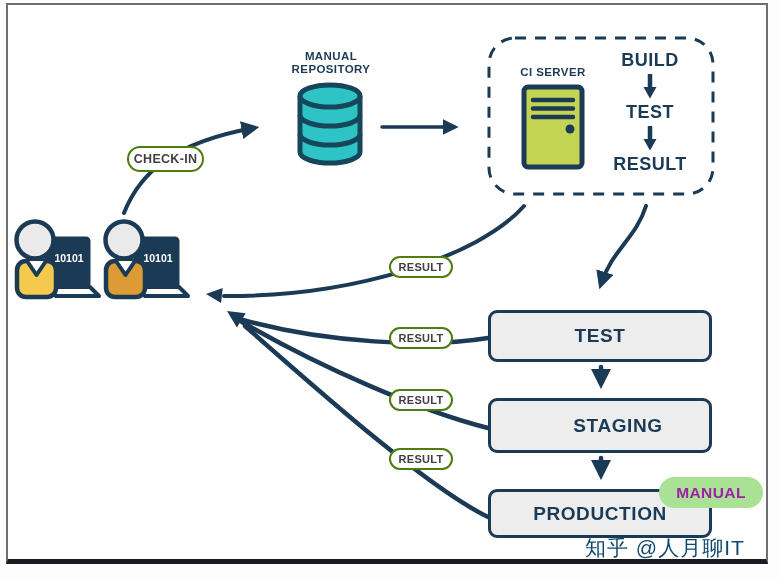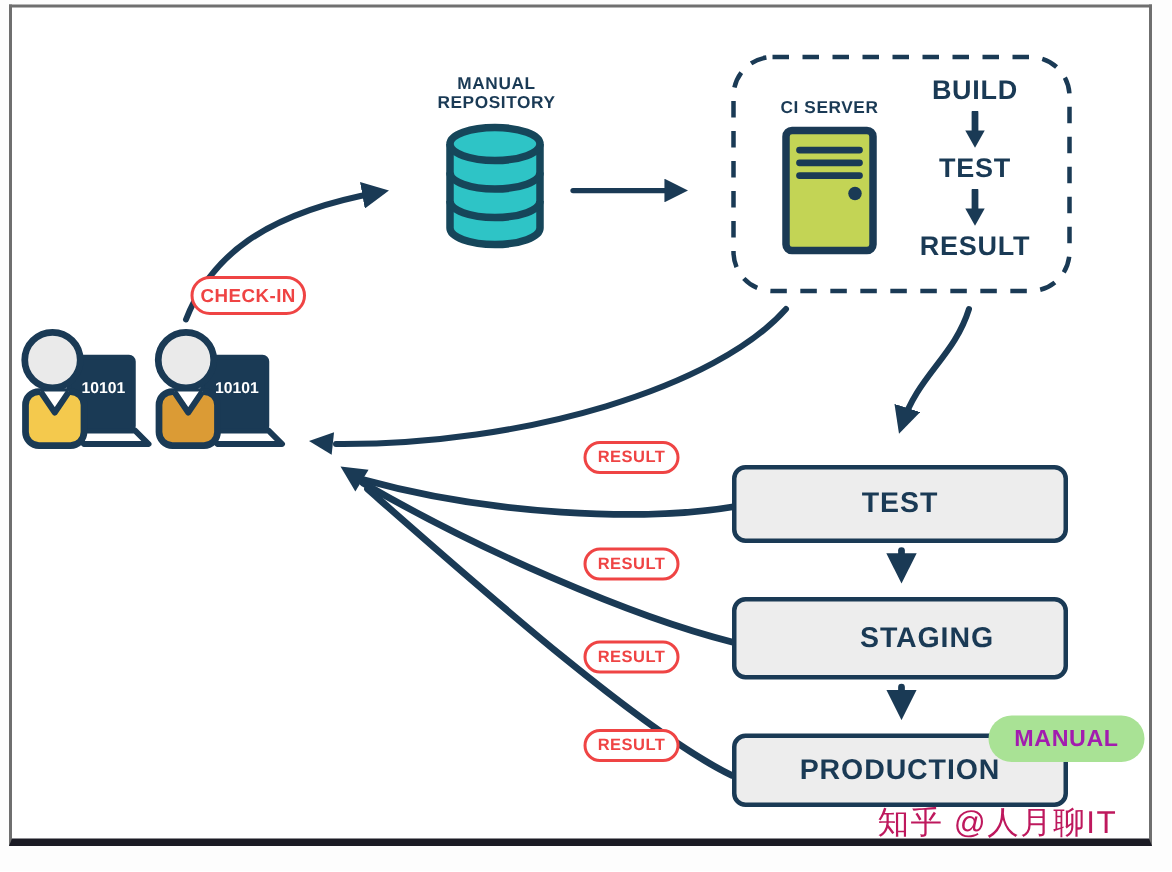--- a/index.html
+++ b/index.html
@@ -18,23 +18,23 @@
   .wires{position:absolute;left:0;top:0;width:781px;height:581px;}
   .label{position:absolute;color:#1a3a55;font-weight:bold;text-align:center;}
   .repo-label{left:270px;top:50px;width:122px;font-size:11.5px;line-height:13px;letter-spacing:.4px;}
   .ci-label{left:505px;top:66px;width:96px;font-size:11.5px;letter-spacing:.4px;}
   .steps-col{
     position:absolute;left:608px;top:50px;width:84px;
     display:flex;flex-direction:column;align-items:center;gap:3px;
   }
   .step-word{color:#1a3a55;font-weight:bold;font-size:18px;letter-spacing:.5px;}
   .pill{
-    position:absolute;background:#ffffff;border:2px solid #ef4444;border-radius:13px;
-    color:#ef4444;font-weight:bold;display:flex;align-items:center;justify-content:center;
-    box-sizing:border-box;letter-spacing:.3px;z-index:4;margin-top:38px;
+    position:absolute;background:#ffffff;border:2px solid #4d7c0f;border-radius:13px;
+    color:#404040;font-weight:bold;display:flex;align-items:center;justify-content:center;
+    box-sizing:border-box;letter-spacing:.3px;z-index:4;
   }
   .pill.checkin{left:127px;top:146px;width:77px;height:26px;font-size:12.5px;}
   .pill.result{width:64px;height:22px;font-size:11px;}
   .pill.r1{left:389px;top:256px;}
   .pill.r2{left:389px;top:327px;}
   .pill.r3{left:389px;top:389px;}
   .pill.r4{left:389px;top:448px;}
   .stage-box{
     position:absolute;left:488px;width:224px;background:#ededed;
     border:3px solid #1a3a55;border-radius:9px;box-sizing:border-box;
@@ -43,21 +43,21 @@
   }
   .stage-test{top:310px;height:52px;}
   .stage-staging{top:398px;height:55px;padding-left:36px;}
   .stage-production{top:489px;height:49px;}
   .manual-badge{
     position:absolute;left:659px;top:477px;width:104px;height:31px;border-radius:16px;
     background:#a9e295;color:#a21caf;font-weight:bold;font-size:15.5px;
     display:flex;align-items:center;justify-content:center;letter-spacing:.4px;z-index:3;
   }
   .watermark{
-    position:absolute;left:585px;top:534px;font-size:21px;color:#be185d;
+    position:absolute;left:585px;top:534px;font-size:21px;color:#0c4a6e;
     letter-spacing:1px;z-index:6;white-space:nowrap;
   }
   .icon-abs{position:absolute;}
 </style>
 </head>
 <body>
 
 <div class="page">
 
   <div class="frame"></div>

